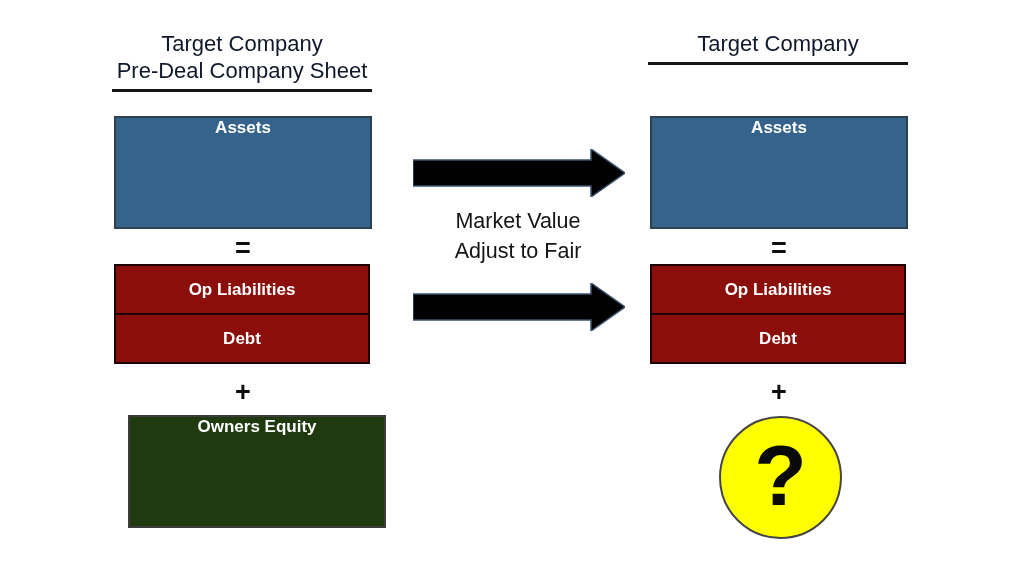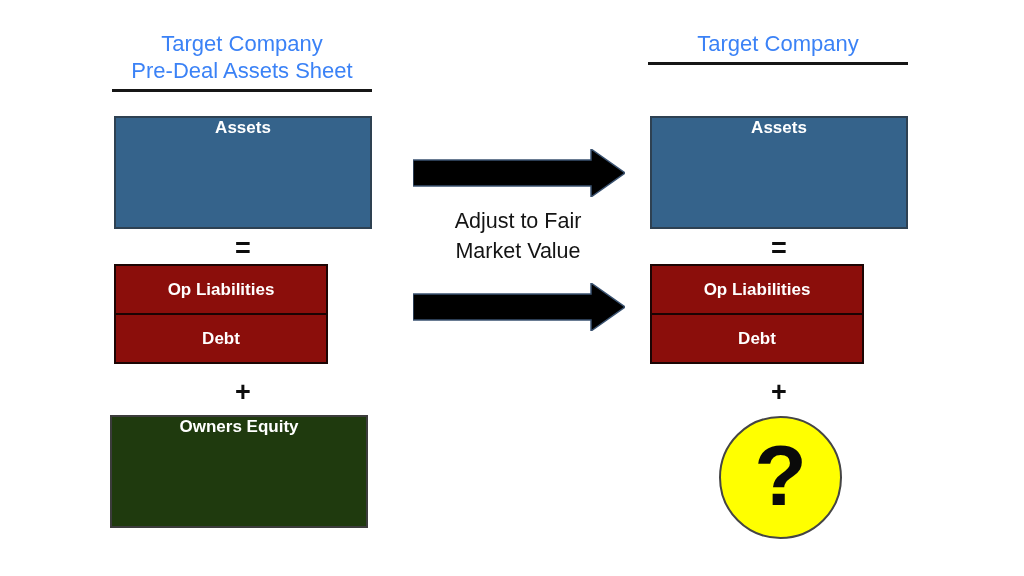--- a/index.html
+++ b/index.html
@@ -3,31 +3,31 @@
 <meta charset="utf-8">
 <style>
   html,body{margin:0;padding:0;background:#fff;}
   #canvas{
     position:relative;width:1024px;height:576px;background:#ffffff;
     font-family:"Liberation Sans",sans-serif;overflow:hidden;
   }
   .abs{position:absolute;}
   .col-title{
     width:260px;text-align:center;font-size:22px;line-height:27px;
-    color:#3b82f6;padding-bottom:5px;border-bottom:3px solid #161616;
+    color:#0f172a;padding-bottom:5px;border-bottom:3px solid #161616;
   }
   .box{
     box-sizing:border-box;display:flex;align-items:flex-start;justify-content:center;
     color:#ffffff;font-weight:bold;font-size:17px;
   }
   .assets-box{
     width:258px;height:113px;background:#35638B;border:2px solid #2E4152;
   }
   .liab-box{
-    box-sizing:border-box;width:214px;height:100px;background:#8B0E0B;
+    box-sizing:border-box;width:256px;height:100px;background:#8B0E0B;
     border:2px solid #1C0504;display:flex;flex-direction:column;
   }
   .liab-cell{
     flex:1;display:flex;align-items:center;justify-content:center;
     color:#fff;font-weight:bold;font-size:17px;
   }
   .liab-cell.first{border-bottom:2px solid #1A0303;}
   .equity-box{
     width:258px;height:113px;background:#1F3A0E;border:2px solid #3C3C3C;
   }
@@ -48,53 +48,53 @@
   }
   .arrow-svg{display:block;}
 </style>
 </head>
 <body>
 
 <div id="canvas">
 
   <div class="abs col-title" style="left:112px;top:30px;">
     <div>Target Company</div>
-    <div>Pre-Deal Assets Sheet</div>
+    <div>Pre-Deal Company Sheet</div>
   </div>
 
   <div class="abs box assets-box" style="left:114px;top:116px;">
     <span>Assets</span>
   </div>
 
   <div class="abs op-row" style="left:114px;top:233px;">=</div>
 
   <div class="abs liab-box" style="left:114px;top:264px;">
     <div class="liab-cell first">
       <span>Op Liabilities</span>
     </div>
     <div class="liab-cell">
       <span>Debt</span>
     </div>
   </div>
 
   <div class="abs op-row" style="left:114px;top:377px;">+</div>
 
-  <div class="abs box equity-box" style="left:110px;top:415px;">
+  <div class="abs box equity-box" style="left:128px;top:415px;">
     <span>Owners Equity</span>
   </div>
 
   <div class="abs" style="left:413px;top:149px;">
     <svg class="arrow-svg" width="212" height="48" viewBox="0 0 212 48">
       <polygon points="0,11 178,11 178,0 212,24 178,48 178,37 0,37" fill="#000000" stroke="#3A5270" stroke-width="1.5"></polygon>
     </svg>
   </div>
 
   <div class="abs caption" style="left:408px;top:206px;">
+    <div>Market Value</div>
     <div>Adjust to Fair</div>
-    <div>Market Value</div>
   </div>
 
   <div class="abs" style="left:413px;top:283px;">
     <svg class="arrow-svg" width="212" height="48" viewBox="0 0 212 48">
       <polygon points="0,11 178,11 178,0 212,24 178,48 178,37 0,37" fill="#000000" stroke="#3A5270" stroke-width="1.5"></polygon>
     </svg>
   </div>
 
   <div class="abs col-title" style="left:648px;top:30px;">
     <div>Target Company</div>

